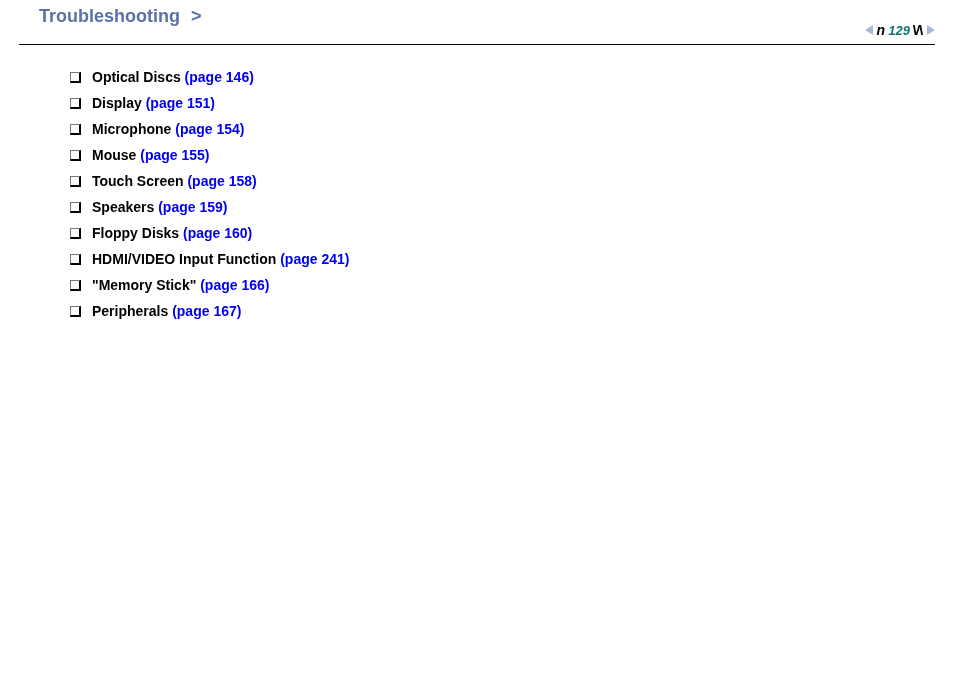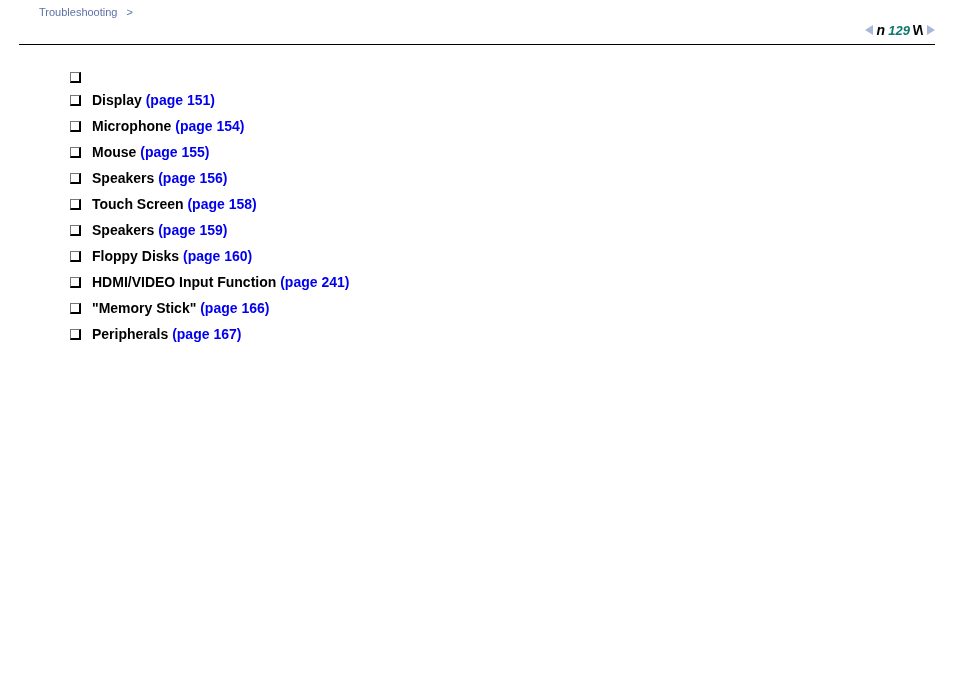--- a/index.html
+++ b/index.html
@@ -16,22 +16,22 @@
     position: relative;
     height: 44px;
     border-bottom: 1px solid #000;
     width: 916px;
     margin: 0 auto;
   }
   .breadcrumb {
     position: absolute;
     left: 20px;
     top: 6px;
-    font-size: 11px;
-    font-weight: normal;
+    font-size: 18px;
+    font-weight: bold;
     color: #5a72a8;
   }
   .breadcrumb .gt {
     color: #5a72a8;
     margin-left: 6px;
   }
   .pagenum-wrap {
     position: absolute;
     right: 0;
     top: 22px;
@@ -115,43 +115,40 @@
     <span class="n-wrap" style="transform:scaleX(-1)">N</span>
     <span class="tri tri-right"></span>
   </div>
 </div>
 
 <div class="content">
   <ul class="toc">
 
     <li>
       <span class="bullet"></span>
+      <span>
+        <span class="item-text">Optical Discs </span><span class="page-link">(page 146)</span>
+      </span>
     </li>
     <li>
       <span class="bullet"></span>
       <span>
         <span class="item-text">Display </span><span class="page-link">(page 151)</span>
       </span>
     </li>
     <li>
       <span class="bullet"></span>
       <span>
         <span class="item-text">Microphone </span><span class="page-link">(page 154)</span>
       </span>
     </li>
     <li>
       <span class="bullet"></span>
       <span>
         <span class="item-text">Mouse </span><span class="page-link">(page 155)</span>
-      </span>
-    </li>
-    <li>
-      <span class="bullet"></span>
-      <span>
-        <span class="item-text">Speakers </span><span class="page-link">(page 156)</span>
       </span>
     </li>
     <li>
       <span class="bullet"></span>
       <span>
         <span class="item-text">Touch Screen </span><span class="page-link">(page 158)</span>
       </span>
     </li>
     <li>
       <span class="bullet"></span>

